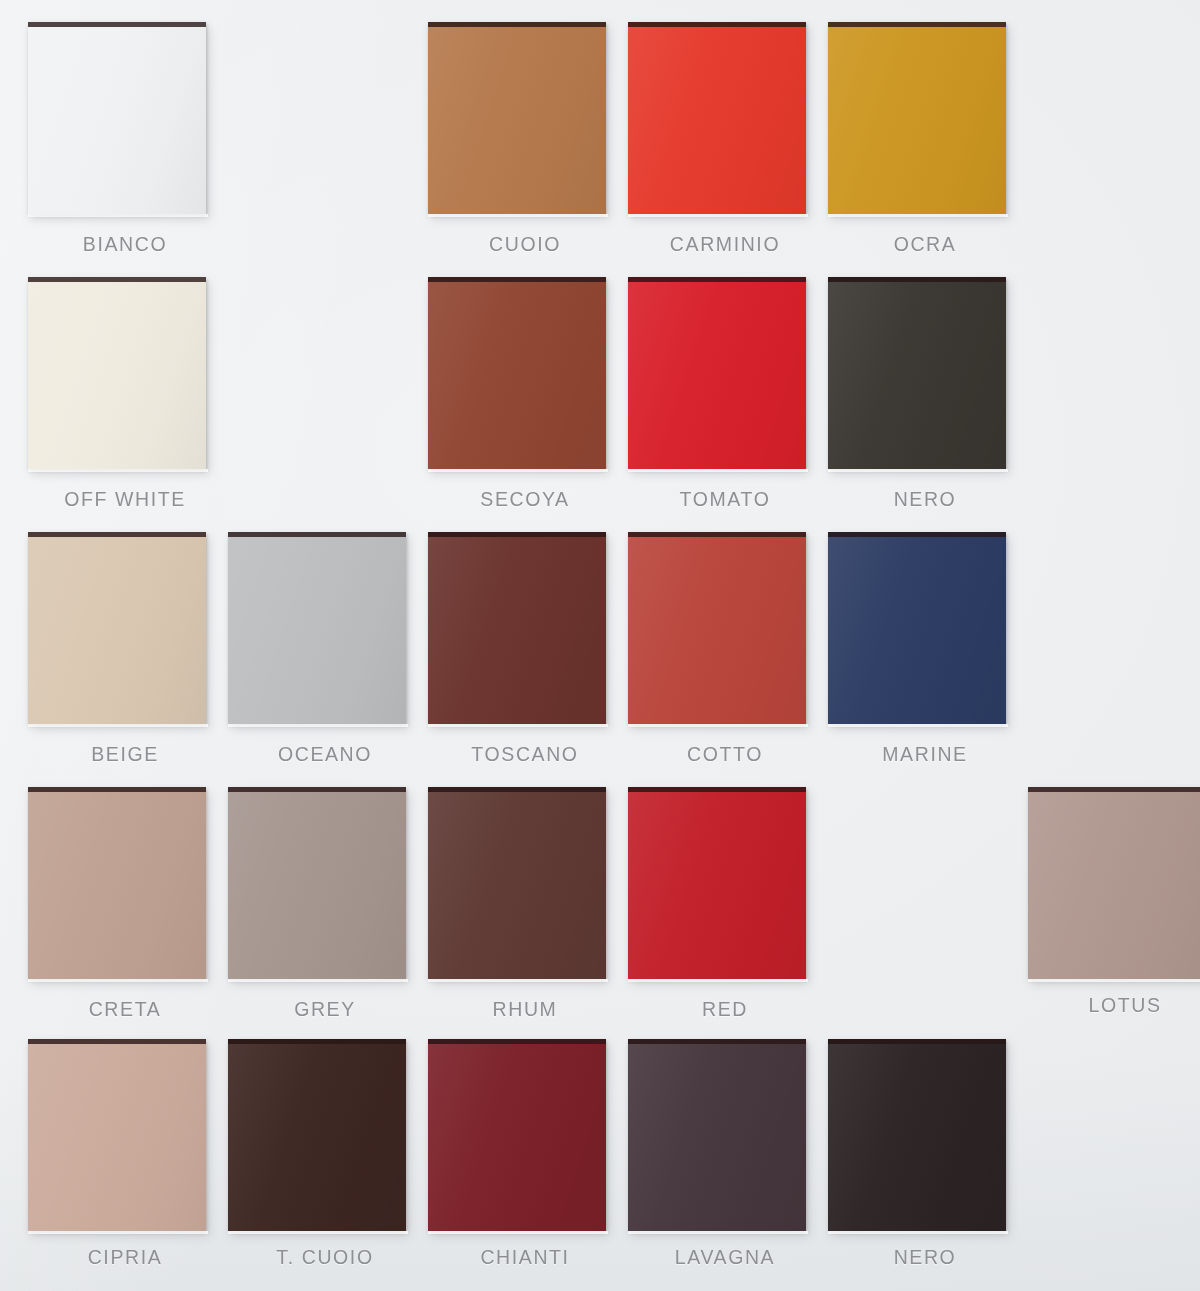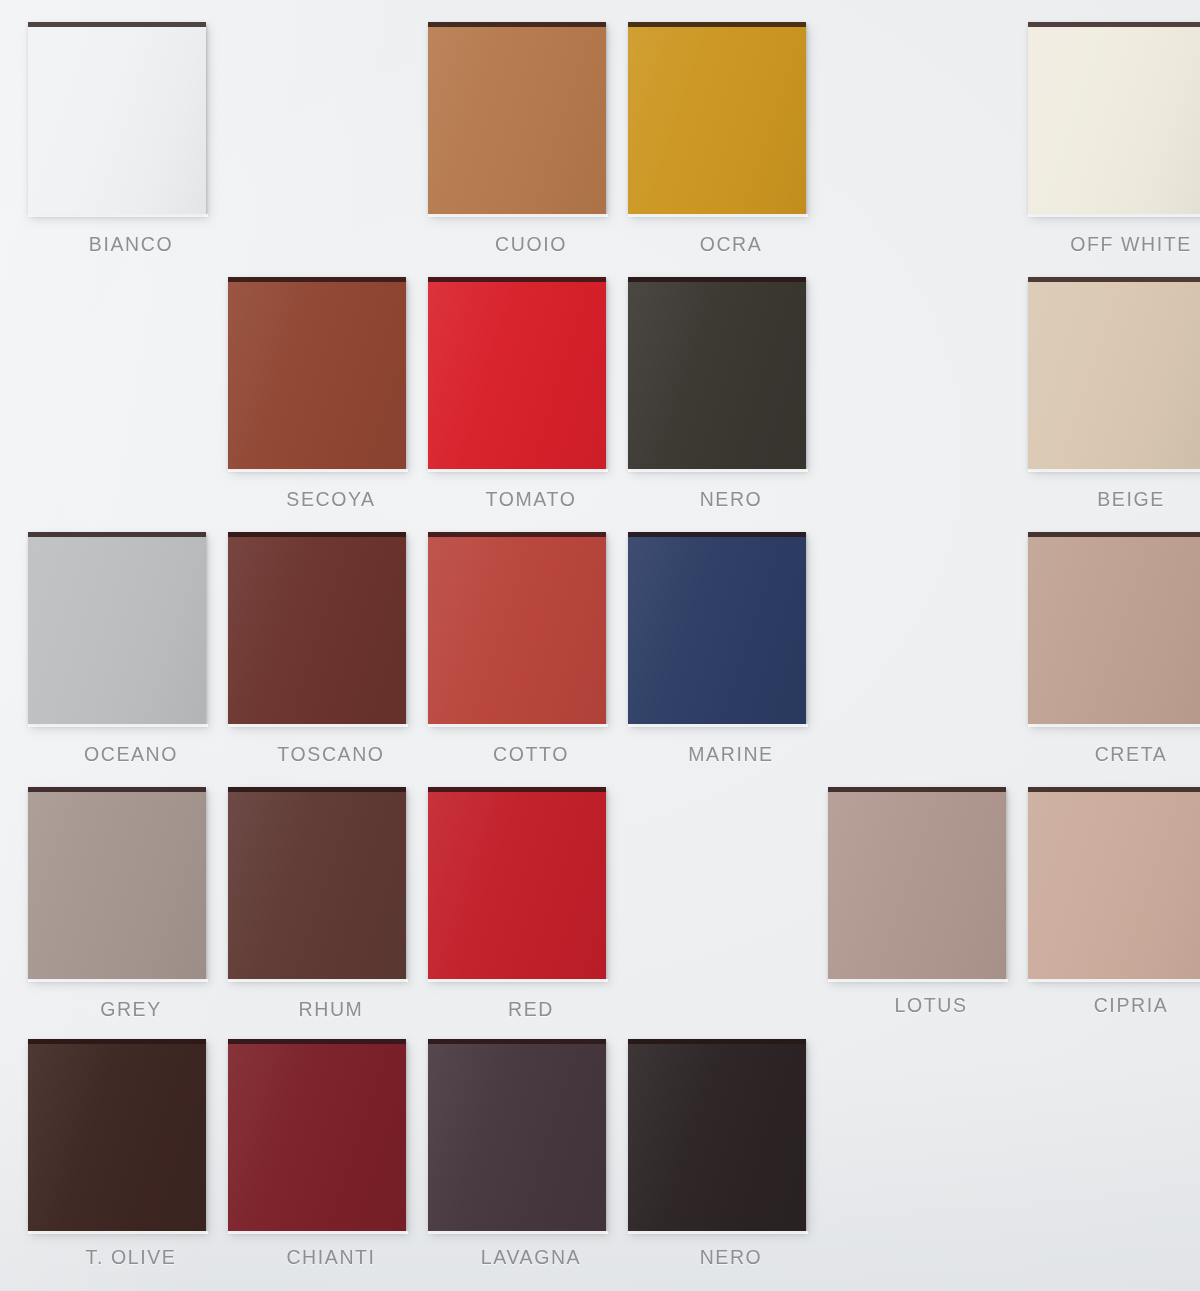--- a/index.html
+++ b/index.html
@@ -75,21 +75,21 @@
     content: "";
     position: absolute;
     left: 0; right: -2px; bottom: -3px;
     height: 3px;
     background: rgba(255,255,255,0.78);
     pointer-events: none;
   }
 
   .chip-label {
     position: absolute;
-    left: 14px;
+    left: 8px;
     width: 178px;
     top: 211px;
     text-align: center;
     font-size: 19.5px;
     letter-spacing: 1.6px;
     color: #8d8f93;
     white-space: nowrap;
     text-shadow: 0 1px 0 rgba(255,255,255,0.65);
   }
 
@@ -111,20 +111,26 @@
   </div>
   <div class="cell empty"></div>
   <div class="cell">
     <div class="chip-wrap">
       <div class="chip" style="background-color: rgb(181, 121, 76);"></div>
       <div class="chip-label">CUOIO</div>
     </div>
   </div>
   <div class="cell">
     <div class="chip-wrap">
+      <div class="chip" style="background-color: rgb(229, 58, 44);"></div>
+      <div class="chip-label">CARMINIO</div>
+    </div>
+  </div>
+  <div class="cell">
+    <div class="chip-wrap">
       <div class="chip" style="background-color: rgb(204, 150, 32);"></div>
       <div class="chip-label">OCRA</div>
     </div>
   </div>
   <div class="cell empty"></div>
 
   <div class="cell">
     <div class="chip-wrap">
       <div class="chip" style="background-color: rgb(240, 236, 224);"></div>
       <div class="chip-label">OFF WHITE</div>
@@ -217,21 +223,21 @@
   </div>
   <div class="cell r5">
     <div class="chip-wrap">
       <div class="chip" style="background-color: rgb(203, 171, 156);"></div>
       <div class="chip-label">CIPRIA</div>
     </div>
   </div>
   <div class="cell r5">
     <div class="chip-wrap">
       <div class="chip" style="background-color: rgb(61, 38, 34);"></div>
-      <div class="chip-label">T. OLIVE</div>
+      <div class="chip-label">T. CUOIO</div>
     </div>
   </div>
   <div class="cell r5">
     <div class="chip-wrap">
       <div class="chip" style="background-color: rgb(123, 32, 40);"></div>
       <div class="chip-label">CHIANTI</div>
     </div>
   </div>
   <div class="cell r5">
     <div class="chip-wrap">

